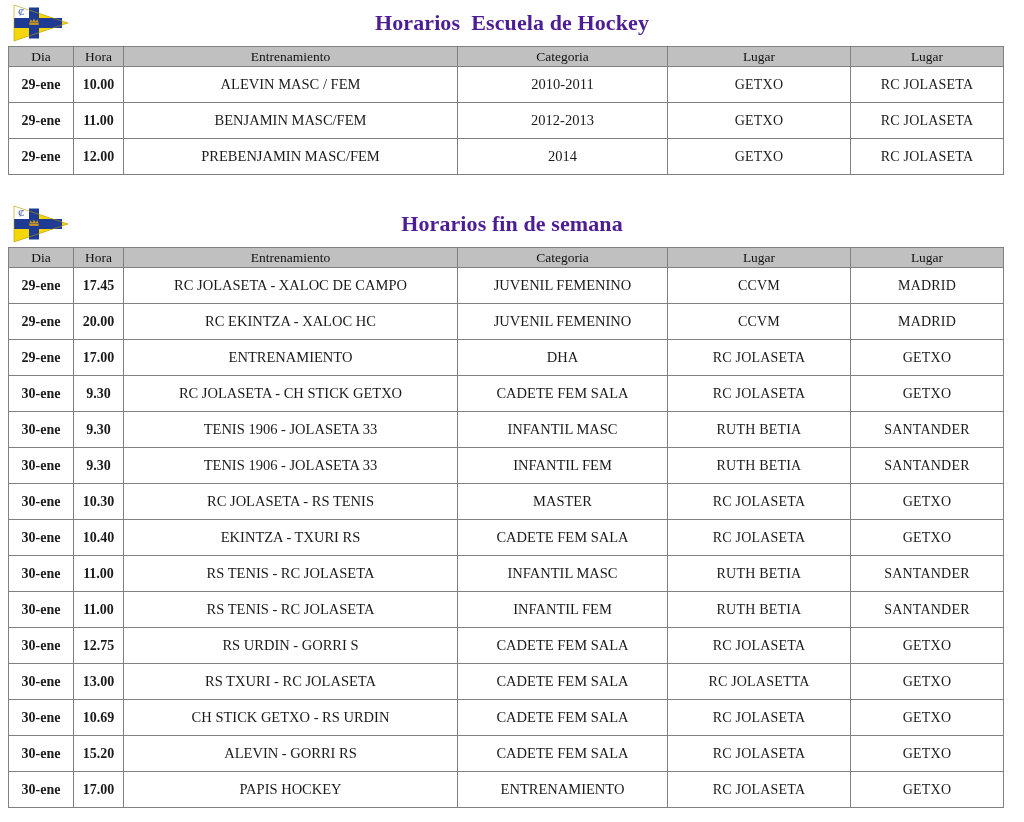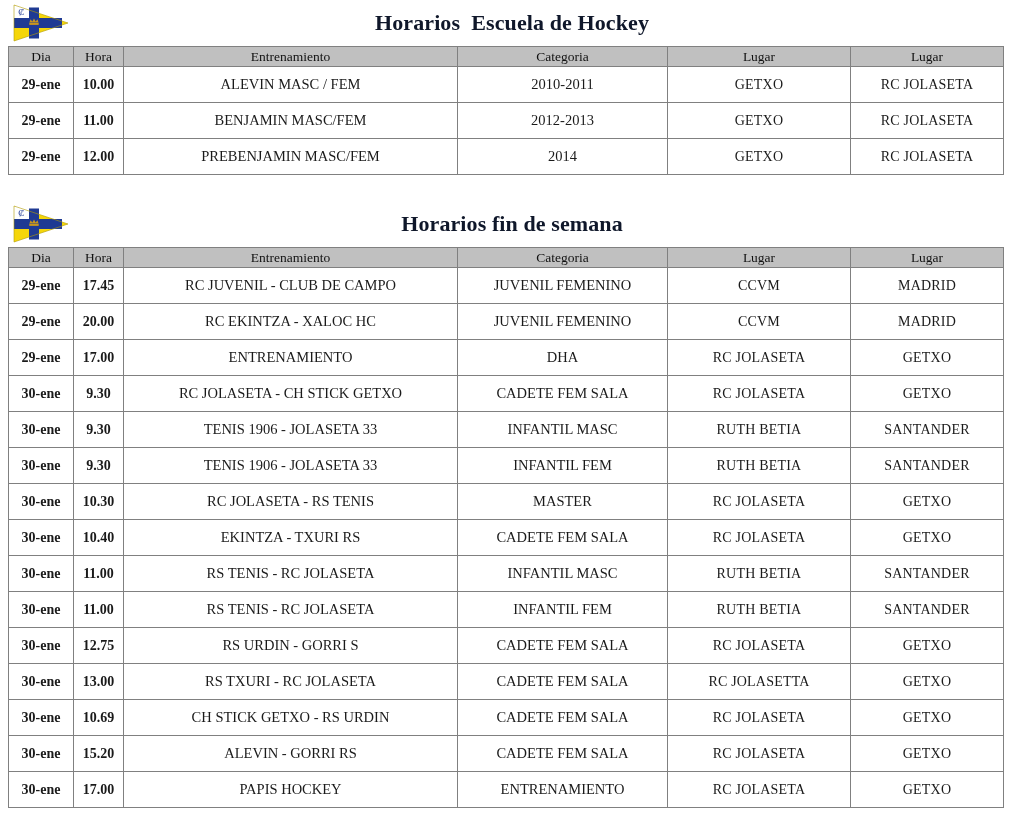--- a/index.html
+++ b/index.html
@@ -35,21 +35,21 @@
     height: 40px;
     display: block;
   }
   .section-title {
     text-align: center;
     font-family: "Liberation Serif", "DejaVu Serif", serif;
     font-weight: bold;
     font-size: 22px;
     letter-spacing: 0.1px;
     line-height: 46px;
-    color: #0f172a;
+    color: #4c1d95;
     white-space: pre;
   }
 
   
   table.sched {
     border-collapse: collapse;
     table-layout: fixed;
     margin-left: 8px;
     background: #8b5cf6;
     padding-left: 24px;
@@ -207,21 +207,21 @@
         <th>Entrenamiento</th>
         <th>Categoria</th>
         <th>Lugar</th>
         <th>Lugar</th>
       </tr>
     </thead>
     <tbody>
       <tr>
         <td class="c-dia">29-ene</td>
         <td class="c-hora">17.45</td>
-        <td class="c-ent">RC JUVENIL - CLUB DE CAMPO</td>
+        <td class="c-ent">RC JOLASETA - XALOC DE CAMPO</td>
         <td class="c-cat">JUVENIL FEMENINO</td>
         <td class="c-lug1">CCVM</td>
         <td class="c-lug2">MADRID</td>
       </tr>
       <tr>
         <td class="c-dia">29-ene</td>
         <td class="c-hora">20.00</td>
         <td class="c-ent">RC EKINTZA - XALOC  HC</td>
         <td class="c-cat">JUVENIL FEMENINO</td>
         <td class="c-lug1">CCVM</td>

